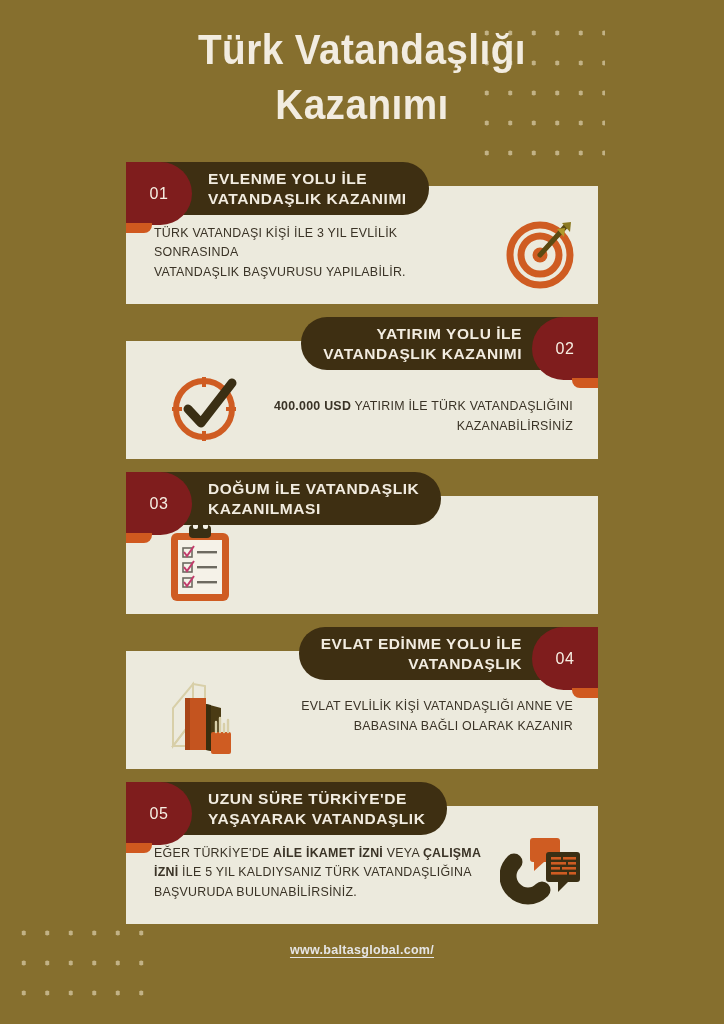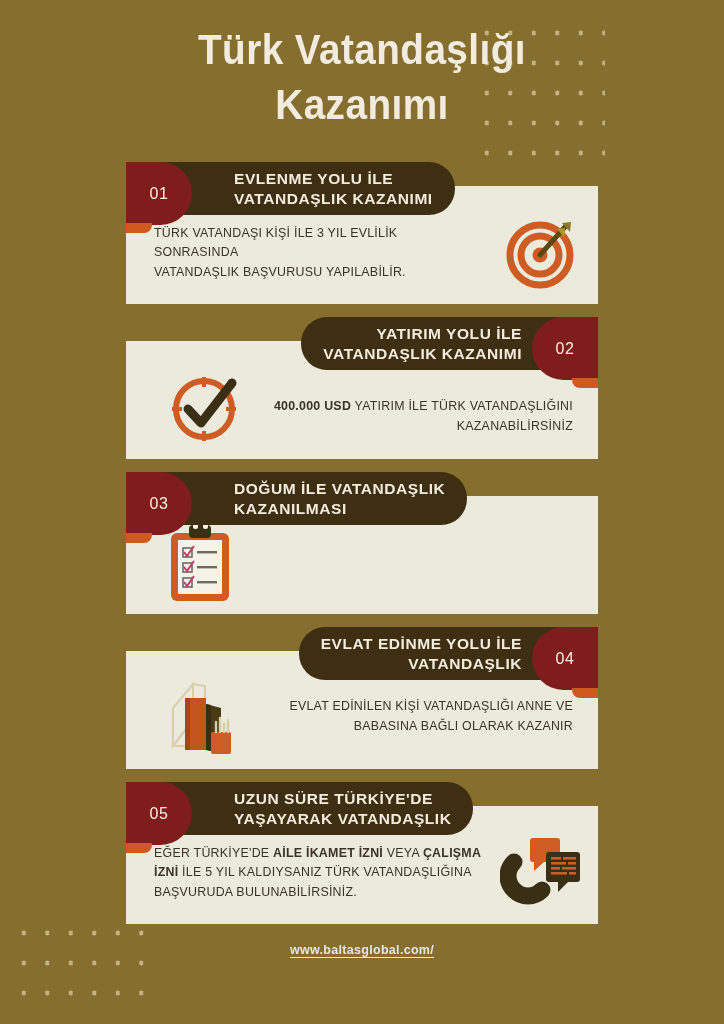--- a/index.html
+++ b/index.html
@@ -99,21 +99,21 @@
     height: 53px;
     background: #3e2f12;
     display: flex;
     align-items: center;
     z-index: 3;
     box-sizing: border-box;
   }
   .card.left .card-header {
     left: 126px;
     border-radius: 0 26px 26px 0;
-    padding-left: 108px;
+    padding-left: 82px;
     padding-right: 22px;
     justify-content: flex-start;
   }
   .card.right .card-header {
     right: 126px;
     border-radius: 26px 0 0 26px;
     padding-right: 76px;
     padding-left: 22px;
     justify-content: flex-end;
   }
@@ -326,21 +326,21 @@
 KAZANILMASI</div>
       </div>
       <div class="badge">
         <span>03</span>
       </div>
     </div>
 
     <div class="card right">
       <div class="card-body">
         <div class="body-inner">
-          <div class="body-text">EVLAT EDİNİLEN KİŞİ VATANDAŞLIĞI ANNE VE
+          <div class="body-text">EVLAT EVLİLİK KİŞİ VATANDAŞLIĞI ANNE VE
 BABASINA BAĞLI OLARAK KAZANIR</div>
           <div class="icon-slot">
             <svg width="86" height="86" viewBox="0 0 86 86">
               <path d="M10 72 L10 34 L30 10 L30 46 Z" fill="none" stroke="#d8cfa8" stroke-width="2"></path>
               <path d="M10 72 L30 72 L30 46 L10 72 Z" fill="none" stroke="#d8cfa8" stroke-width="2"></path>
               <path d="M30 10 L42 12 L42 48 L30 46 Z" fill="none" stroke="#d8cfa8" stroke-width="2"></path>
               <rect x="22" y="24" width="21" height="52" fill="#c4541f"></rect>
               <rect x="22" y="24" width="5" height="52" fill="#a84518"></rect>
               <path d="M43 30 L58 34 L58 78 L43 76 Z" fill="#4a3b14"></path>
               <path d="M43 30 L48 31 L48 77 L43 76 Z" fill="#3a2e0e"></path>

